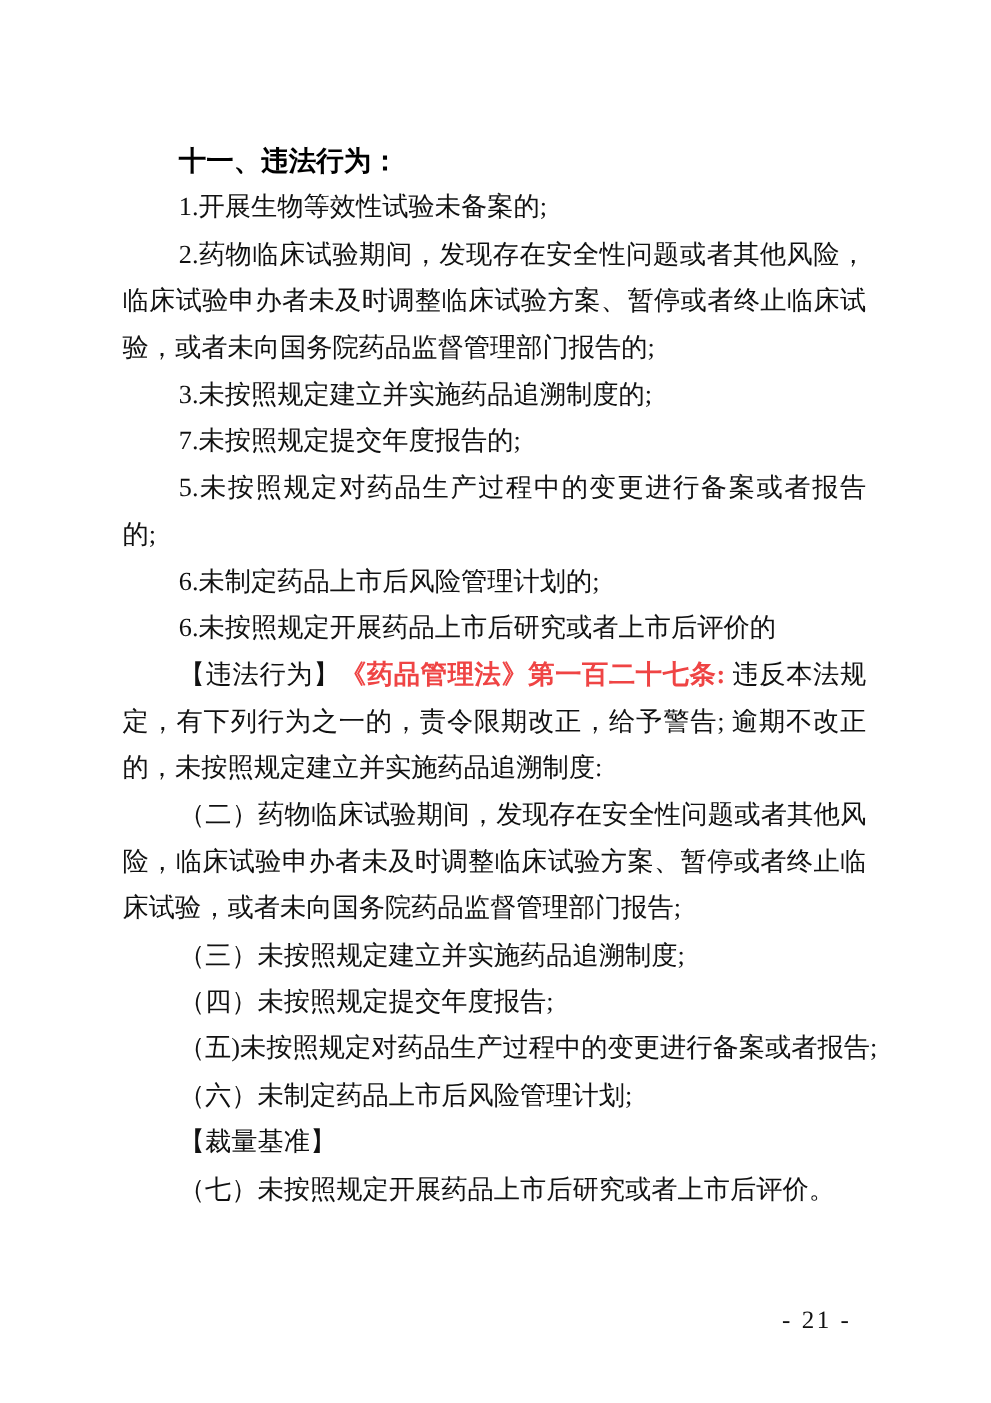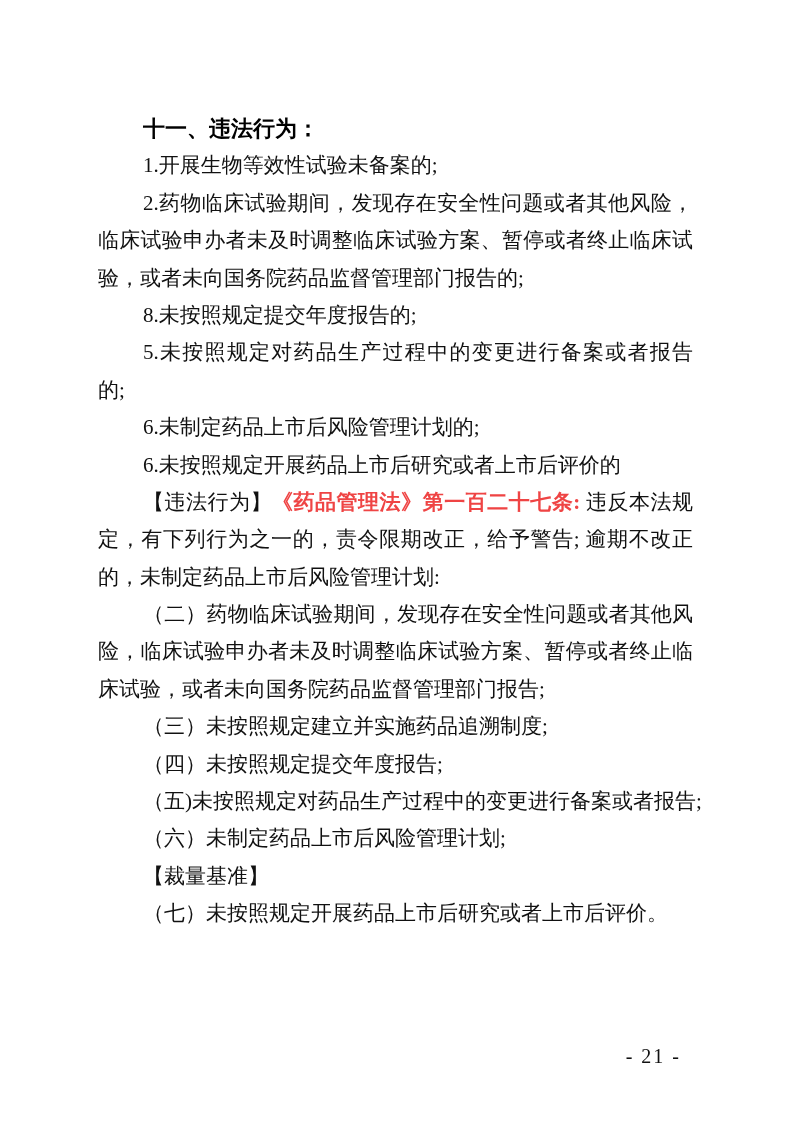--- a/index.html
+++ b/index.html
@@ -55,28 +55,29 @@
 </head>
 <body>
 
 <div class="page">
   <div class="content">
       <div class="line indent nowrap"><span class="seg-heading">十一、违法行为：</span></div>
       <div class="line indent nowrap"><span>1.开展生物等效性试验未备案的;</span></div>
       <div class="line indent fill"><span>2.药物临床试验期间，发现存在安全性问题或者其他风险，</span></div>
       <div class="line fill"><span>临床试验申办者未及时调整临床试验方案、暂停或者终止临床试</span></div>
       <div class="line nowrap"><span>验，或者未向国务院药品监督管理部门报告的;</span></div>
-      <div class="line indent nowrap"><span>8.未按照规定提交年度报告的;</span></div>
+      <div class="line indent nowrap"><span>3.未按照规定建立并实施药品追溯制度的;</span></div>
+      <div class="line indent nowrap"><span>7.未按照规定提交年度报告的;</span></div>
       <div class="line indent fill"><span>5.未按照规定对药品生产过程中的变更进行备案或者报告</span></div>
       <div class="line nowrap"><span>的;</span></div>
       <div class="line indent nowrap"><span>6.未制定药品上市后风险管理计划的;</span></div>
       <div class="line indent nowrap"><span>6.未按照规定开展药品上市后研究或者上市后评价的</span></div>
       <div class="line indent fill"><span>【违法行为】</span><span class="seg-bold">《药品管理法》第一百二十七条:</span><span> 违反本法规</span></div>
       <div class="line fill"><span>定，有下列行为之一的，责令限期改正，给予警告; 逾期不改正</span></div>
-      <div class="line nowrap"><span>的，未制定药品上市后风险管理计划:</span></div>
+      <div class="line nowrap"><span>的，未按照规定建立并实施药品追溯制度:</span></div>
       <div class="line indent fill"><span>（二）药物临床试验期间，发现存在安全性问题或者其他风</span></div>
       <div class="line fill"><span>险，临床试验申办者未及时调整临床试验方案、暂停或者终止临</span></div>
       <div class="line nowrap"><span>床试验，或者未向国务院药品监督管理部门报告;</span></div>
       <div class="line indent nowrap"><span>（三）未按照规定建立并实施药品追溯制度;</span></div>
       <div class="line indent nowrap"><span>（四）未按照规定提交年度报告;</span></div>
       <div class="line indent nowrap"><span>（五)未按照规定对药品生产过程中的变更进行备案或者报告;</span></div>
       <div class="line indent nowrap"><span>（六）未制定药品上市后风险管理计划;</span></div>
       <div class="line indent nowrap"><span>【裁量基准】</span></div>
       <div class="line indent nowrap"><span>（七）未按照规定开展药品上市后研究或者上市后评价。</span></div>
     </div>

